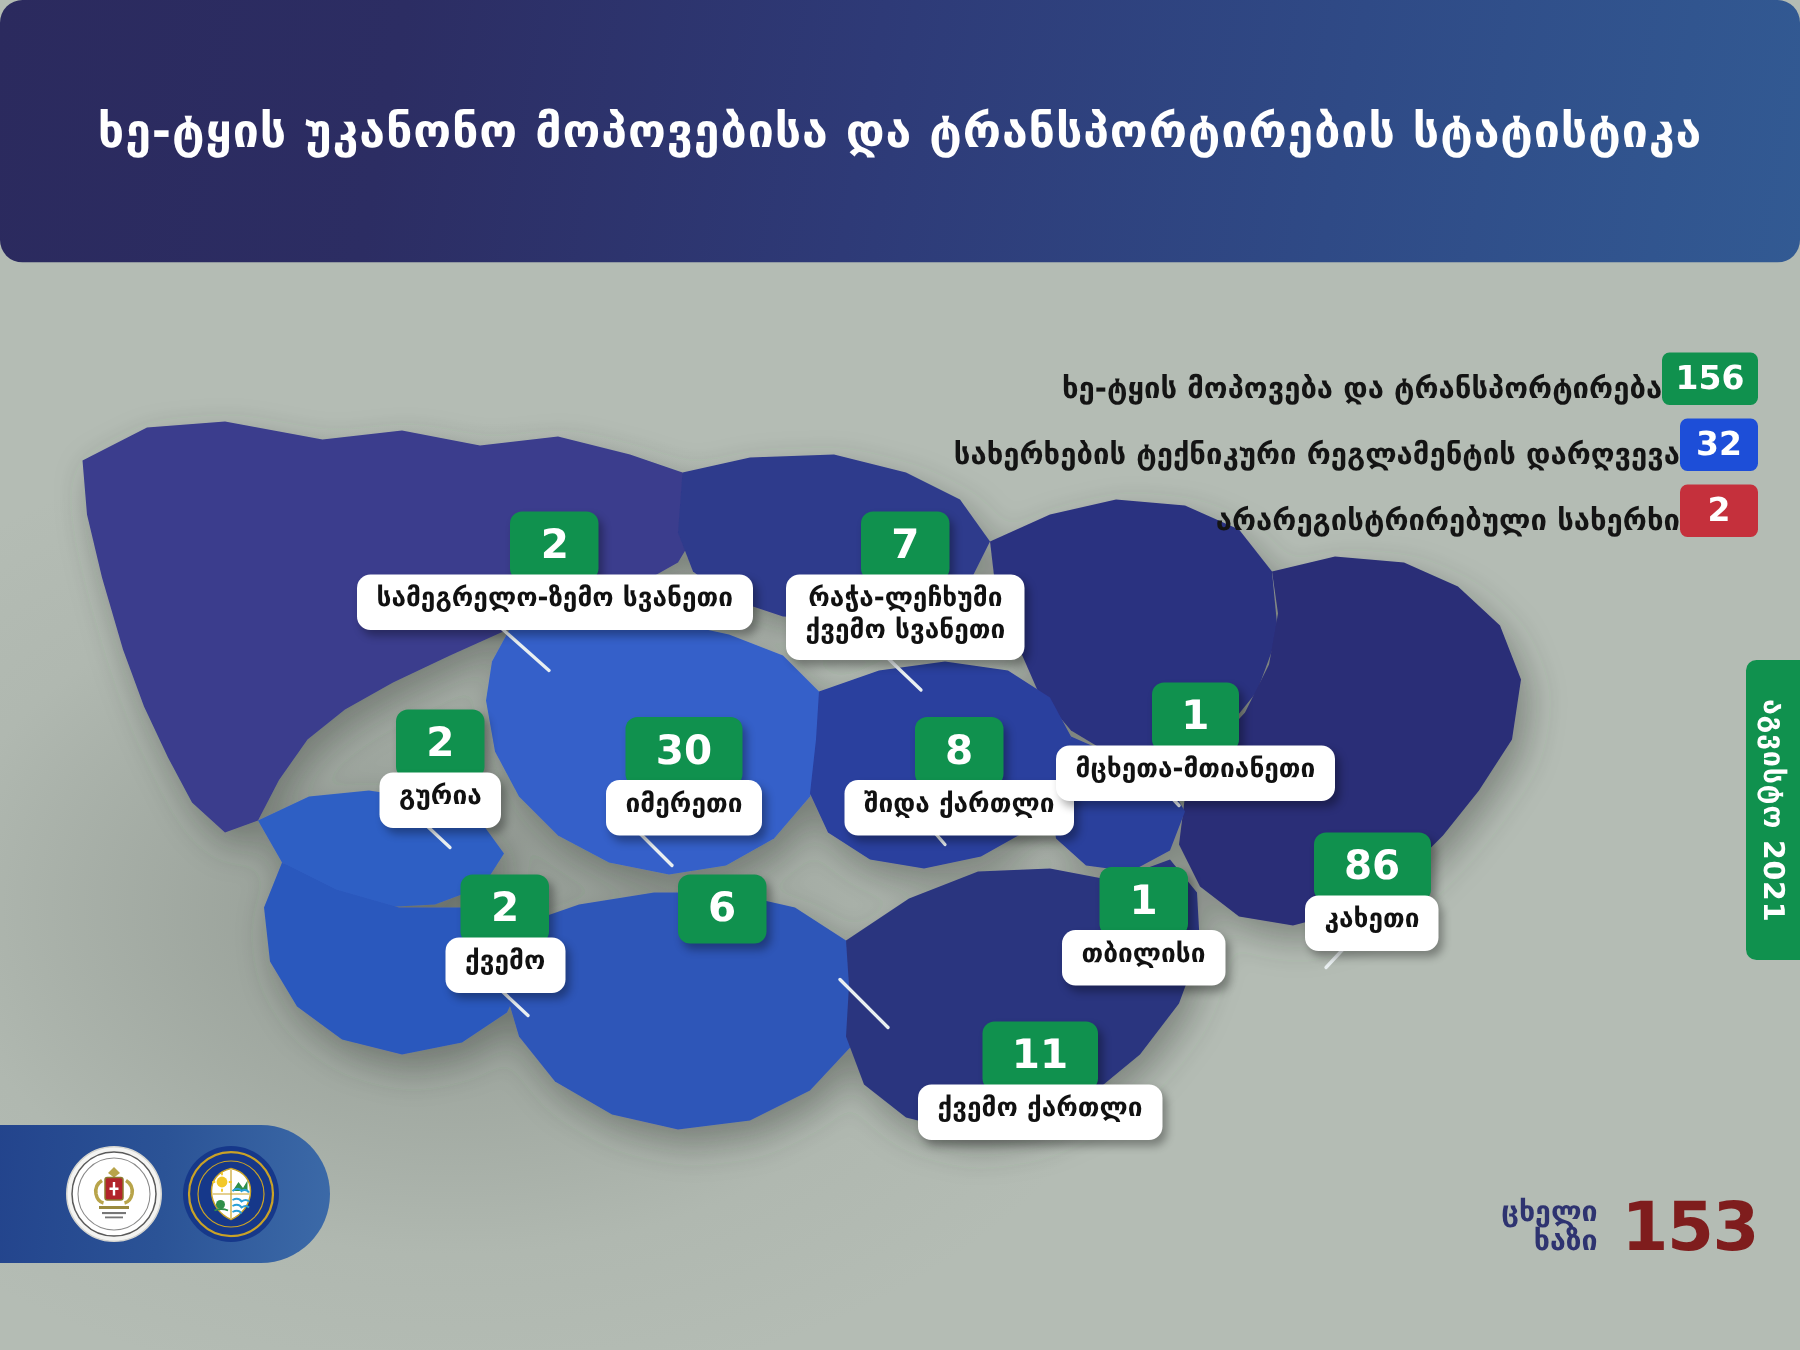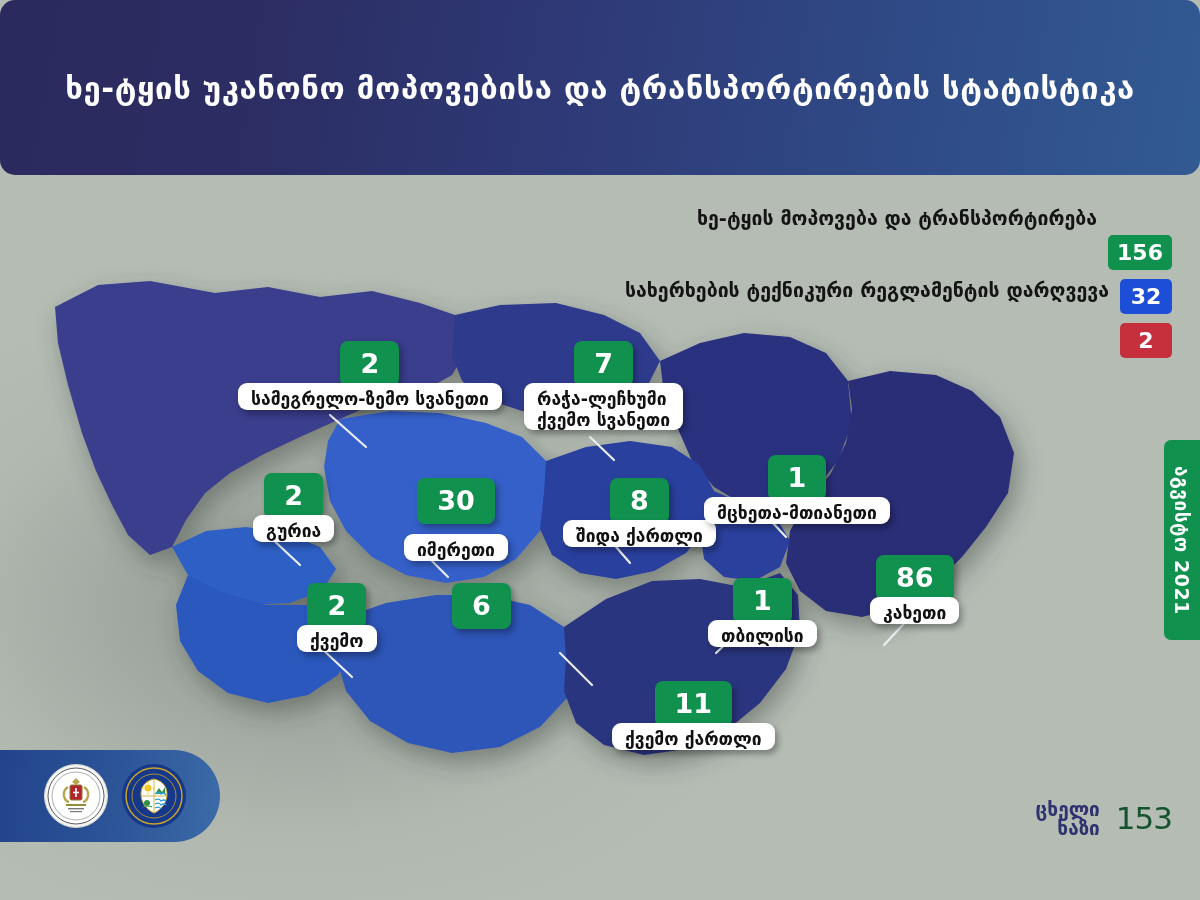--- a/index.html
+++ b/index.html
@@ -62,22 +62,21 @@
     position: absolute;
     right: 28px;
     top: 207px;
     display: flex;
     flex-direction: column;
     gap: 9px;
     align-items: flex-end;
   }
   .legend-row {
     display: flex;
-    align-items: flex-start;
-    gap: 11px;
+    align-items: flex-end;
     justify-content: flex-end;
   }
   .legend-label {
     font-size: 19.5px;
     font-weight: 700;
     color: #141414;
     white-space: nowrap;
     text-align: right;
   }
   .legend-badge {
@@ -122,26 +121,27 @@
     z-index: 1;
     min-width: 56px;
     text-align: center;
   }
   .marker-name {
     background: #ffffff;
     color: #111111;
     font-size: 17.5px;
     font-weight: 700;
     line-height: 1.18;
-    padding: 6px 13px 0;
+    padding: 6px 13px 10px;
     border-radius: 9px;
     box-shadow: 3px 4px 6px rgba(0,0,0,0.32);
     margin-top: -4px;
     position: relative;
     z-index: 2;
+    text-align: center;
     white-space: pre-line;
   }
 
   
   .date-tab {
     position: absolute;
     right: 0;
     top: 440px;
     width: 36px;
     height: 200px;
@@ -201,25 +201,25 @@
   }
   .hotline-words {
     font-size: 19px;
     font-weight: 700;
     line-height: 1.0;
     text-align: right;
     white-space: pre-line;
     color: #2e3370;
   }
   .hotline-number {
-    font-size: 31px;
-    font-weight: 400;
+    font-size: 45px;
+    font-weight: 700;
     line-height: 0.9;
     letter-spacing: -1px;
-    color: #14532d;
+    color: #7f1d1d;
   }
 </style>
 </head>
 <body>
 
 <div class="poster">
 
   <div class="header">
     <div class="header-title">ხე-ტყის უკანონო მოპოვებისა და ტრანსპორტირების სტატისტიკა</div>
   </div>
@@ -295,41 +295,42 @@
   <div class="legend">
     <div class="legend-row">
       <span class="legend-label">ხე-ტყის მოპოვება და ტრანსპორტირება</span>
       <span class="legend-badge" style="background:#10914e;margin-top:28px;">156</span>
     </div>
     <div class="legend-row">
       <span class="legend-label">სახერხების ტექნიკური რეგლამენტის დარღვევა</span>
       <span class="legend-badge" style="background:#1d4ed8;">32</span>
     </div>
     <div class="legend-row">
+      <span class="legend-label">არარეგისტრირებული სახერხი</span>
       <span class="legend-badge" style="background:#c5303c;">2</span>
     </div>
   </div>
 
   <div class="marker" style="left:238px; top:341px;">
     <div class="marker-count">2</div>
     <div class="marker-name">სამეგრელო-ზემო სვანეთი</div>
   </div>
 
   <div class="marker" style="left:524px; top:341px;">
     <div class="marker-count">7</div>
     <div class="marker-name">რაჭა-ლეჩხუმი
 ქვემო სვანეთი</div>
   </div>
 
   <div class="marker" style="left:253px; top:473px;">
     <div class="marker-count">2</div>
     <div class="marker-name">გურია</div>
   </div>
 
-  <div class="marker" style="left:404px; top:478px;gap:14px;">
+  <div class="marker" style="left:404px; top:478px;">
     <div class="marker-count">30</div>
     <div class="marker-name">იმერეთი</div>
   </div>
 
   <div class="marker" style="left:563px; top:478px;">
     <div class="marker-count">8</div>
     <div class="marker-name">შიდა ქართლი</div>
   </div>
 
   <div class="marker" style="left:704px; top:455px;">

